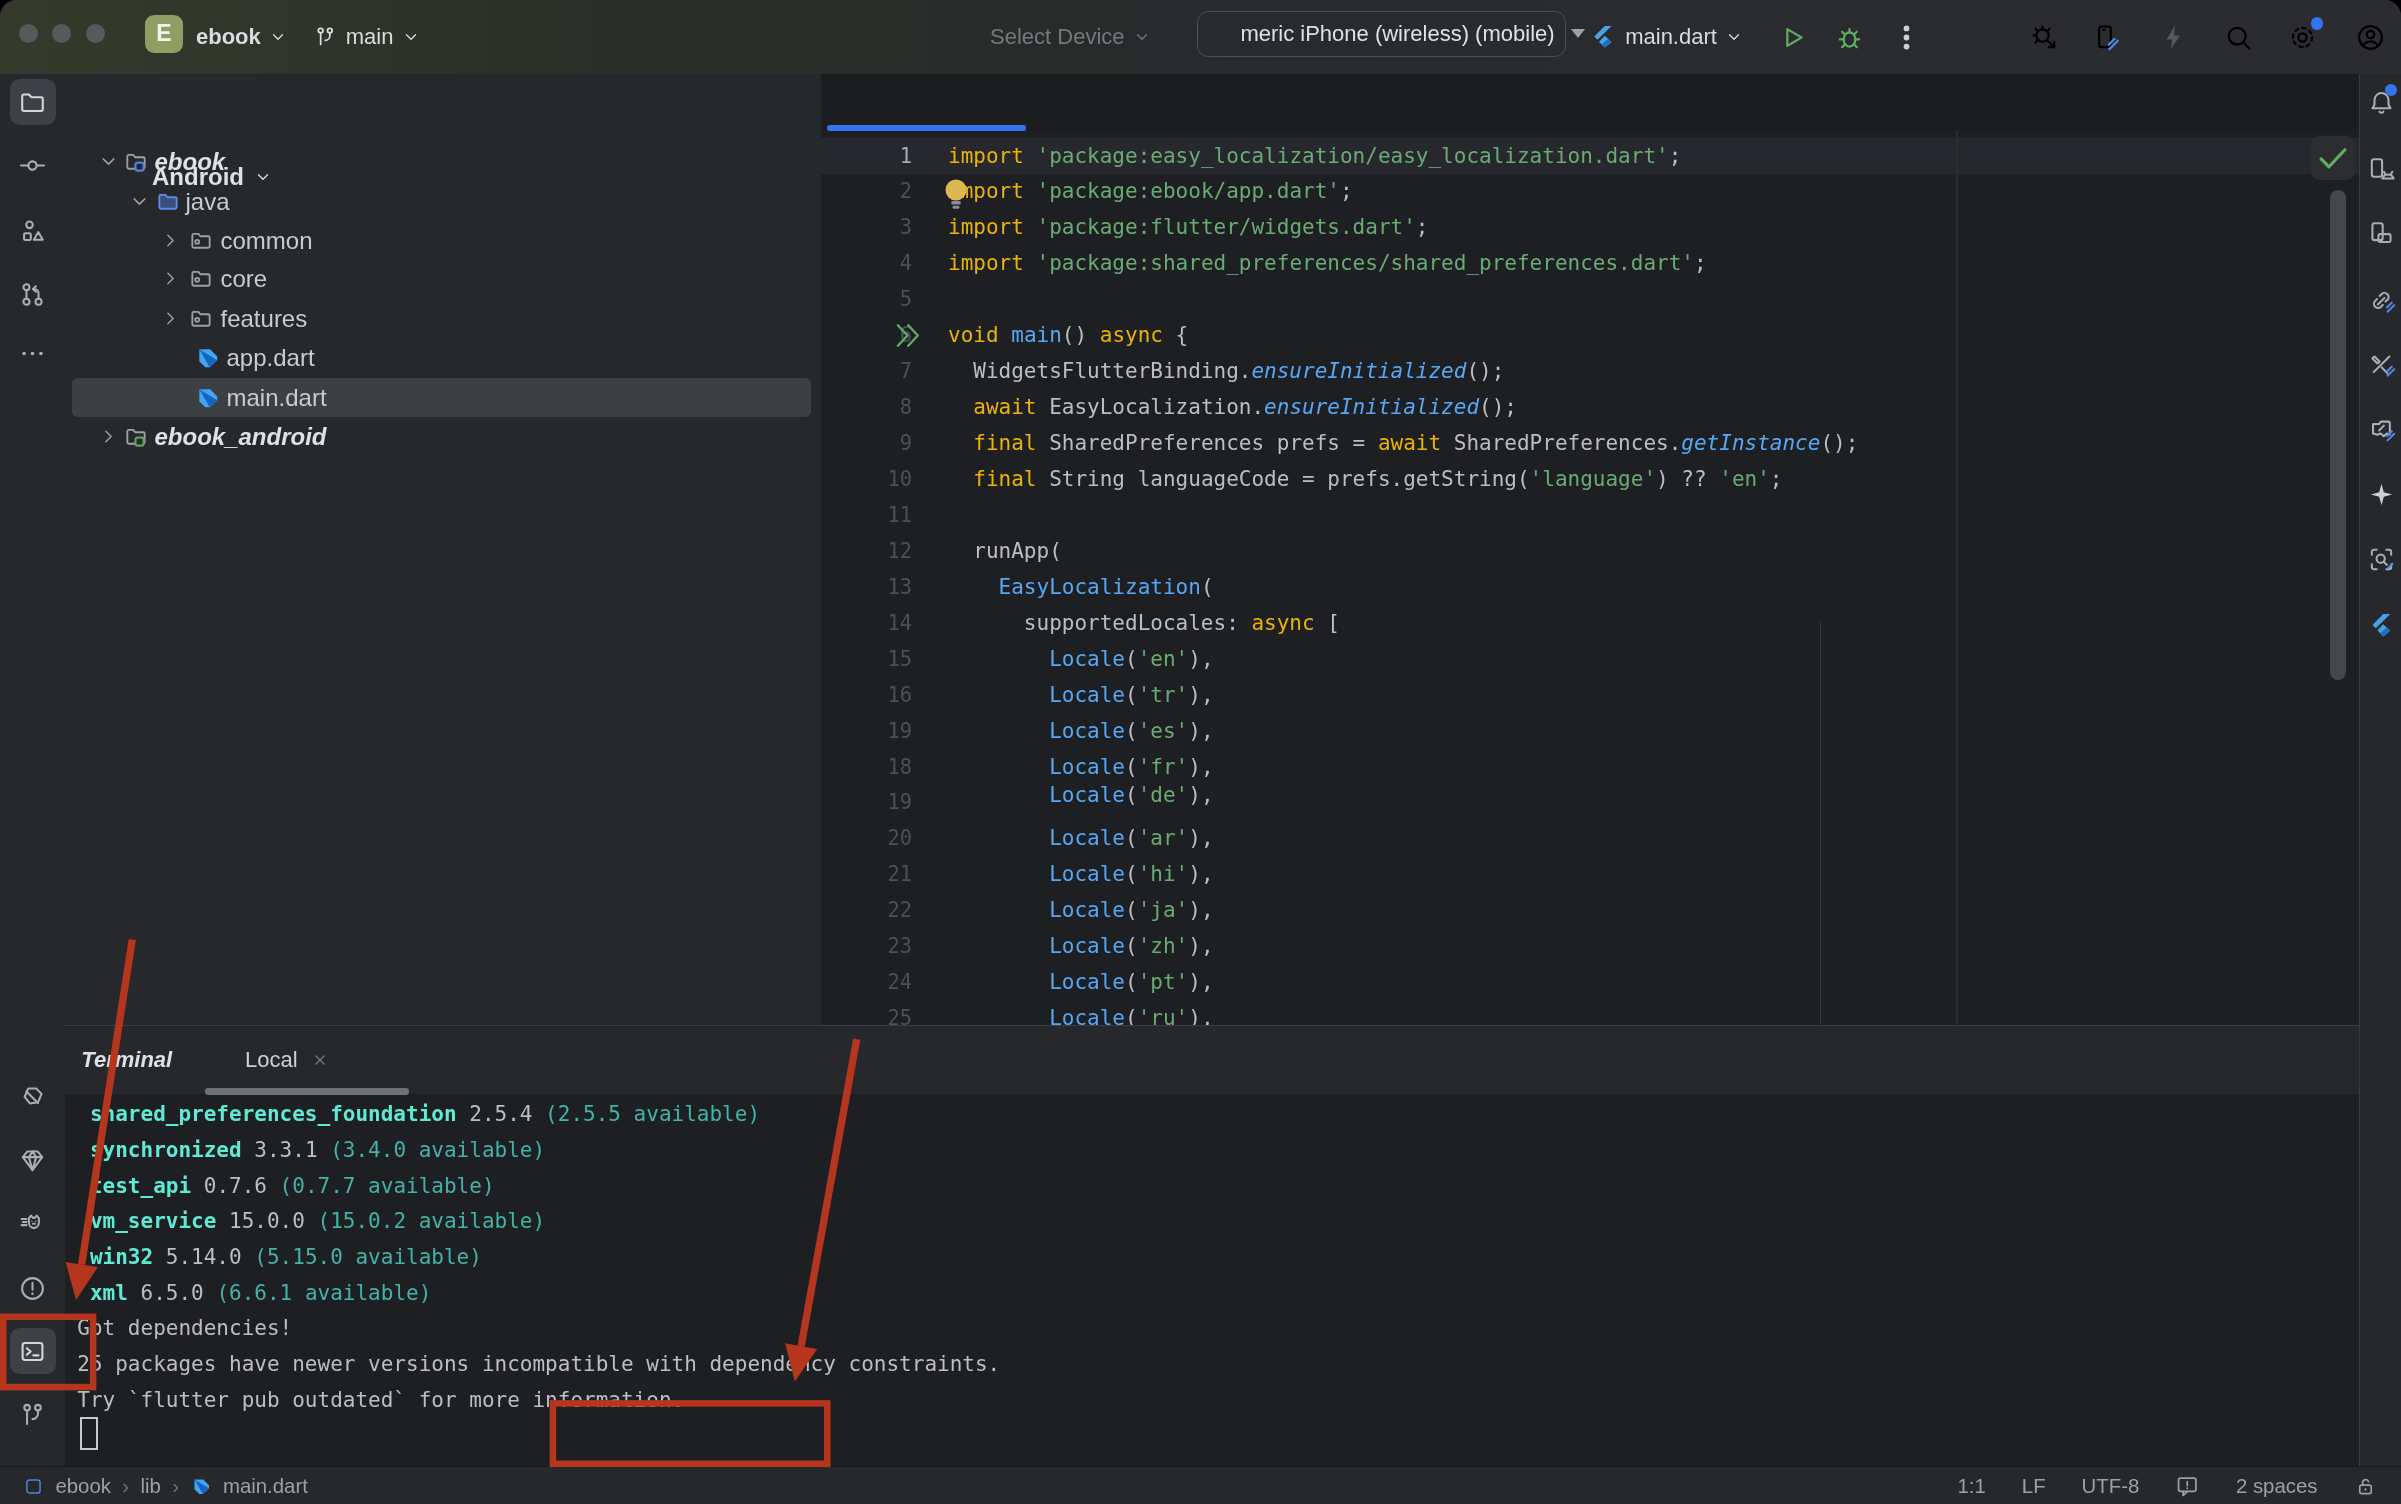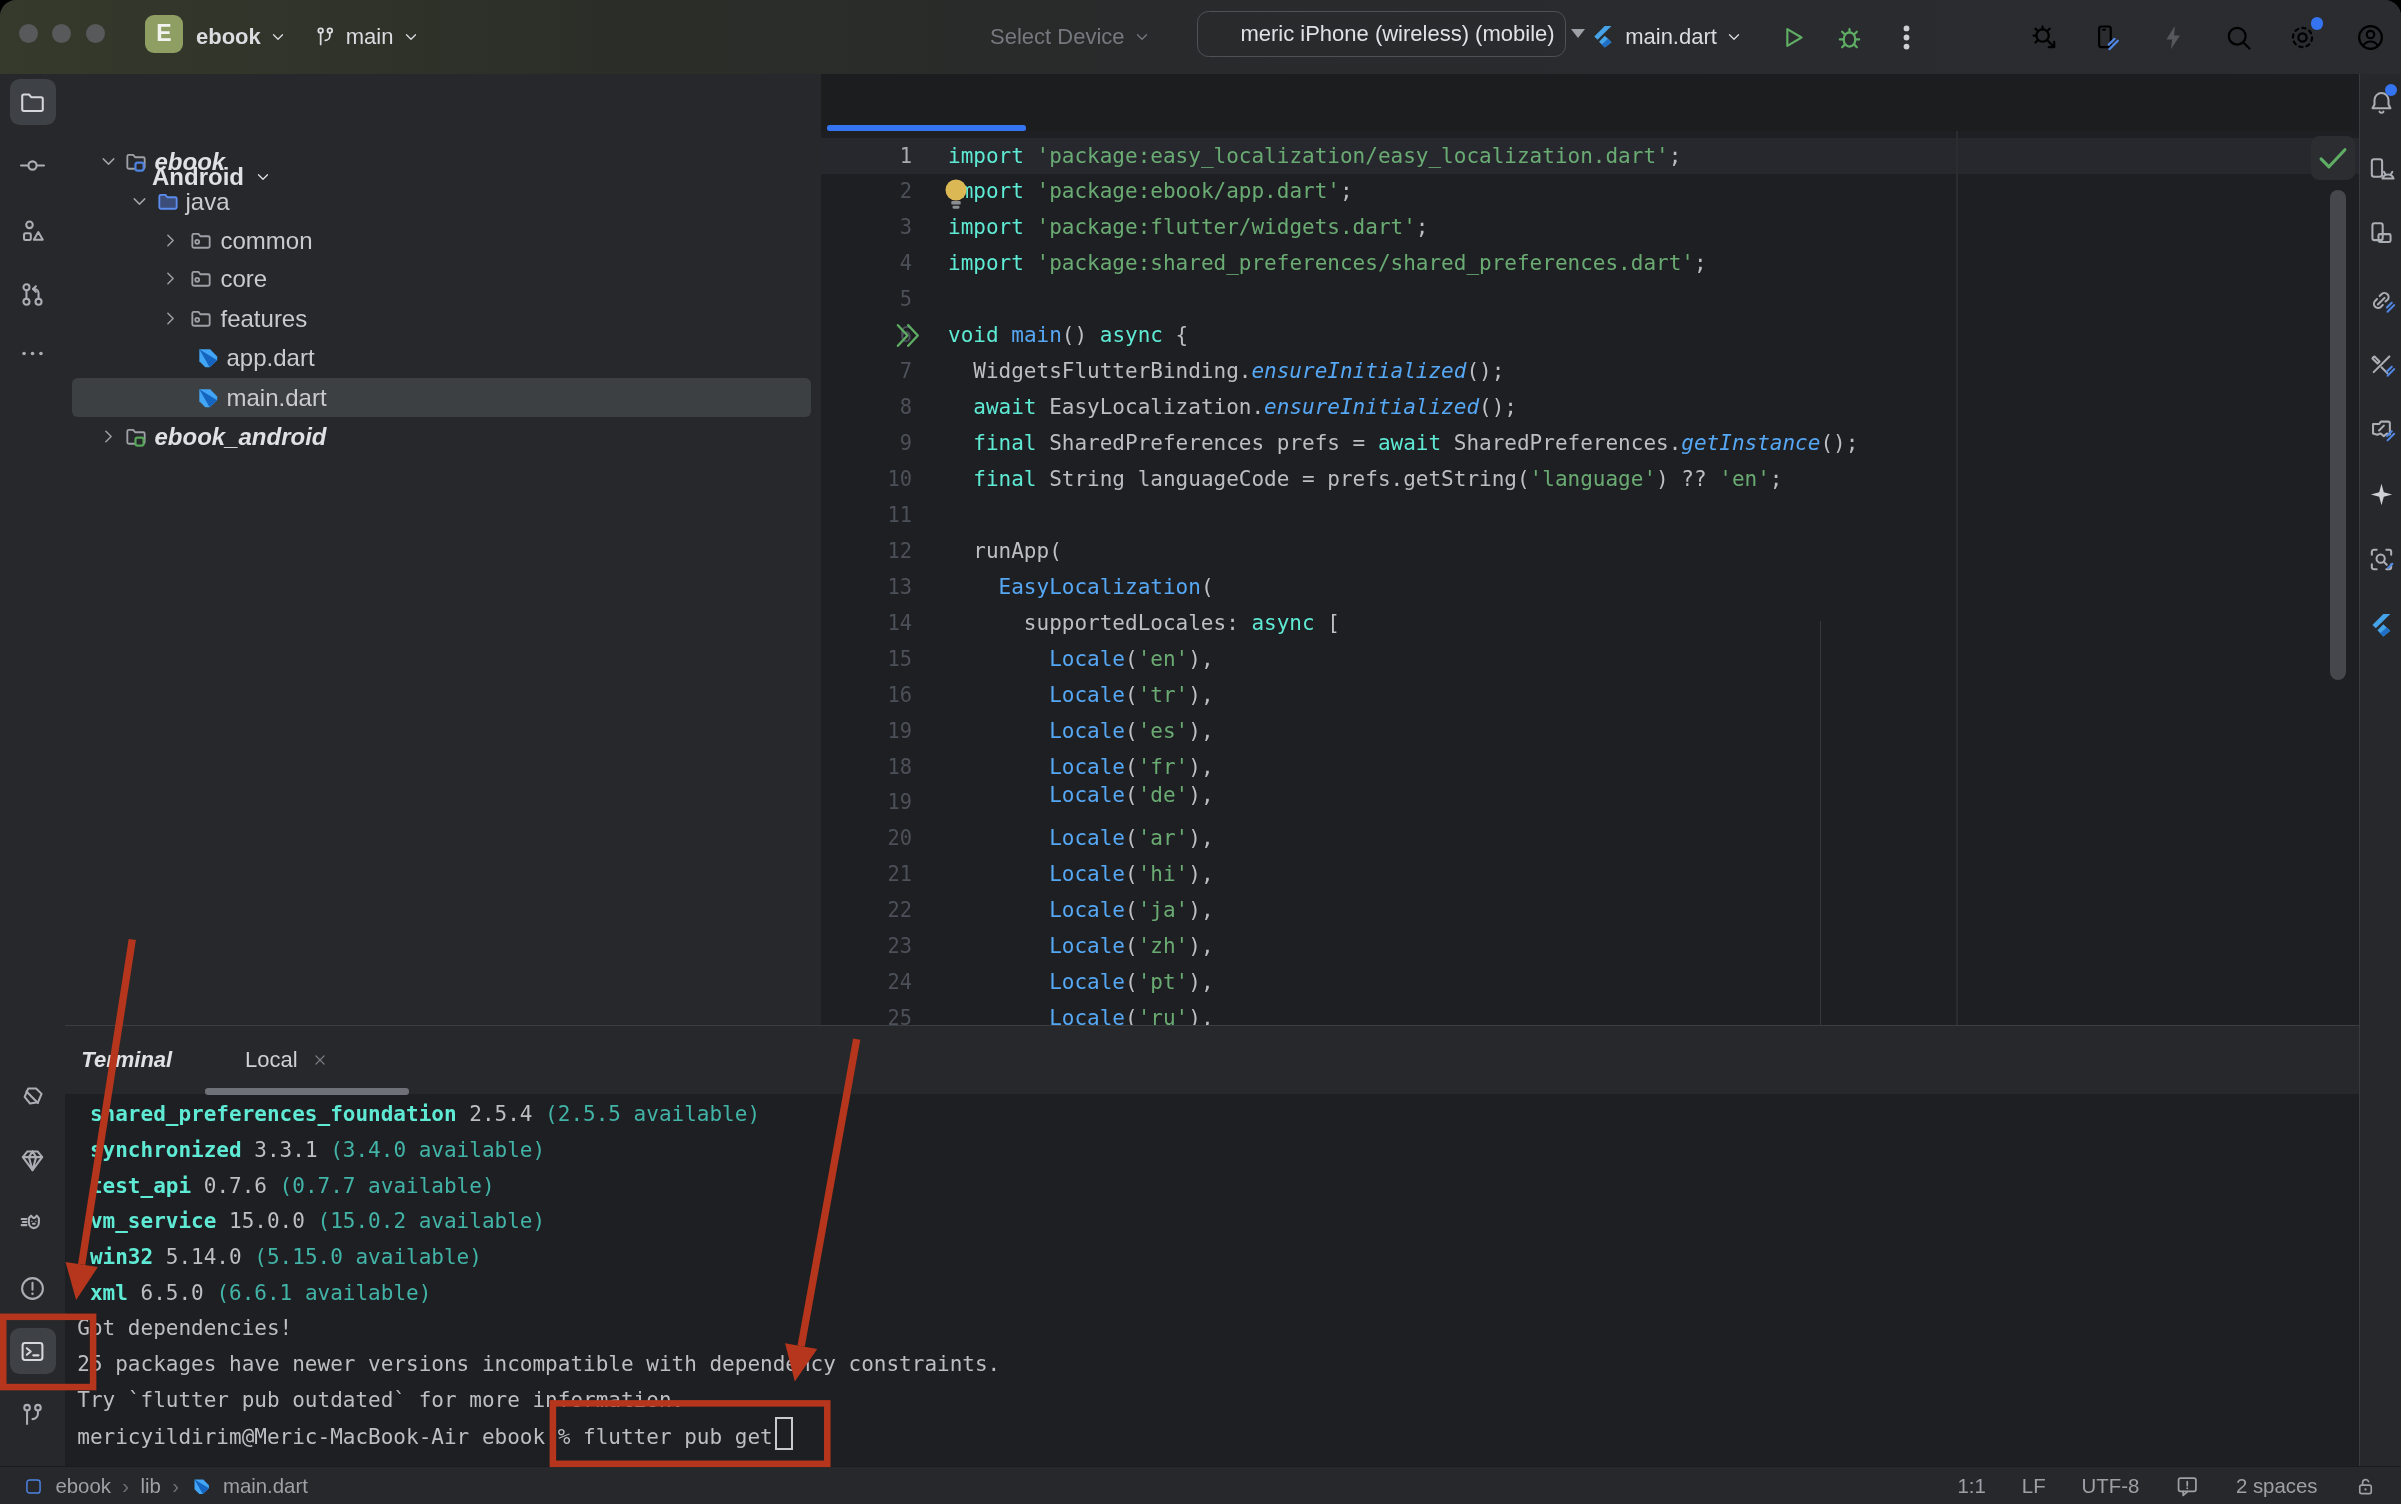--- a/index.html
+++ b/index.html
@@ -43,21 +43,21 @@
   .etabbar{left:821px;top:74px;width:1538px;height:57px;background:#1b1d1f;}
   .etab{left:832px;top:74px;height:54px;display:flex;align-items:center;gap:11.4px;color:#dfe1e5;font-size:22px;padding:0 11.4px;}
   .etab-underline{left:827px;top:125px;width:199px;height:5.7px;background:#3574f0;border-radius:2.5px;}
   .editor{left:821px;top:131px;width:1538px;height:894px;background:#1e1f22;overflow:hidden;}
   .caretline{position:absolute;left:0;top:6.5px;width:1538px;height:36px;background:#26282e;}
   .gut{position:absolute;left:0;width:91px;text-align:right;font-family:"DejaVu Sans Mono","Liberation Mono",monospace;
     font-size:20.4px;line-height:36px;color:#4b5059;}
   .gut.cur{color:#a8abb0;}
   .cline{position:absolute;left:127px;white-space:pre;font-family:"DejaVu Sans Mono","Liberation Mono",monospace;
     font-size:21px;line-height:36px;}
-  .tk-d{color:#bcbec4}.tk-k{color:#5eead4}.tk-s{color:#6aab73}.tk-m{color:#56a8f5;font-style:italic}.tk-c{color:#56a8f5}
+  .tk-d{color:#bcbec4}.tk-k{color:#eab308}.tk-s{color:#6aab73}.tk-m{color:#56a8f5;font-style:italic}.tk-c{color:#56a8f5}
   .iguide{position:absolute;width:0.8px;background:#35383c;}
   .wrapguide{position:absolute;width:1.6px;background:#2a2c30;}
   .vscroll{position:absolute;left:1509px;top:59px;width:16.3px;height:490px;border-radius:8.2px;background:#45474c;}
   .checkbox-ok{position:absolute;left:1490px;top:4.9px;width:44px;height:44px;border-radius:8.2px;background:#2b2d30;
     display:flex;align-items:center;justify-content:center;}
   
   .term{left:65px;top:1025px;width:2294px;height:441px;background:#1e1f22;border-top:0.8px solid #3a3d41;}
   .termbar{position:absolute;left:0;top:0;width:2294px;height:68px;background:#26282b;}
   .term-title{position:absolute;left:16.3px;top:0;height:68px;display:flex;align-items:center;color:#dfe1e5;
     font-size:22px;font-weight:bold;font-style:italic;}
@@ -641,21 +641,21 @@
     <div id="termlines">
         <div class="tline" style="top: 70px;"><span class="tk-b"> shared_preferences_foundation</span><span class="tk-d"> 2.5.4 </span><span class="tk-t">(2.5.5 available)</span></div>
         <div class="tline" style="top: 106px;"><span class="tk-b"> synchronized</span><span class="tk-d"> 3.3.1 </span><span class="tk-t">(3.4.0 available)</span></div>
         <div class="tline" style="top: 142px;"><span class="tk-b"> test_api</span><span class="tk-d"> 0.7.6 </span><span class="tk-t">(0.7.7 available)</span></div>
         <div class="tline" style="top: 177px;"><span class="tk-b"> vm_service</span><span class="tk-d"> 15.0.0 </span><span class="tk-t">(15.0.2 available)</span></div>
         <div class="tline" style="top: 213px;"><span class="tk-b"> win32</span><span class="tk-d"> 5.14.0 </span><span class="tk-t">(5.15.0 available)</span></div>
         <div class="tline" style="top: 249px;"><span class="tk-b"> xml</span><span class="tk-d"> 6.5.0 </span><span class="tk-t">(6.6.1 available)</span></div>
         <div class="tline" style="top: 284px;"><span class="tk-d">Got dependencies!</span></div>
         <div class="tline" style="top: 320px;"><span class="tk-d">25 packages have newer versions incompatible with dependency constraints.</span></div>
         <div class="tline" style="top: 356px;"><span class="tk-d">Try `flutter pub outdated` for more information.</span></div>
-        <div class="tline" style="top: 391px;"><span class="tk-d">mericyildirim@Meric-MacBook-Air ebook % flutter pub get</span><span class="cursor-block"></span></div>
+        <div class="tline" style="top: 391px;"><span class="cursor-block"></span></div>
       </div>
   </div>
 
   <div class="abs sbar">
     <div class="sbar-left" id="sbar-crumbs">
         <div class="icon-img" style="height: 21px; width: 21px;">
           <svg viewBox="0 0 24 24" fill="none" stroke="currentColor" stroke-width="1.7" stroke-linecap="round" stroke-linejoin="round" style="color: rgb(77, 130, 224); height: 100%; width: 100%;">
             <rect x="4.5" y="4.5" width="15" height="15" rx="3"></rect>
           </svg>
         </div>

